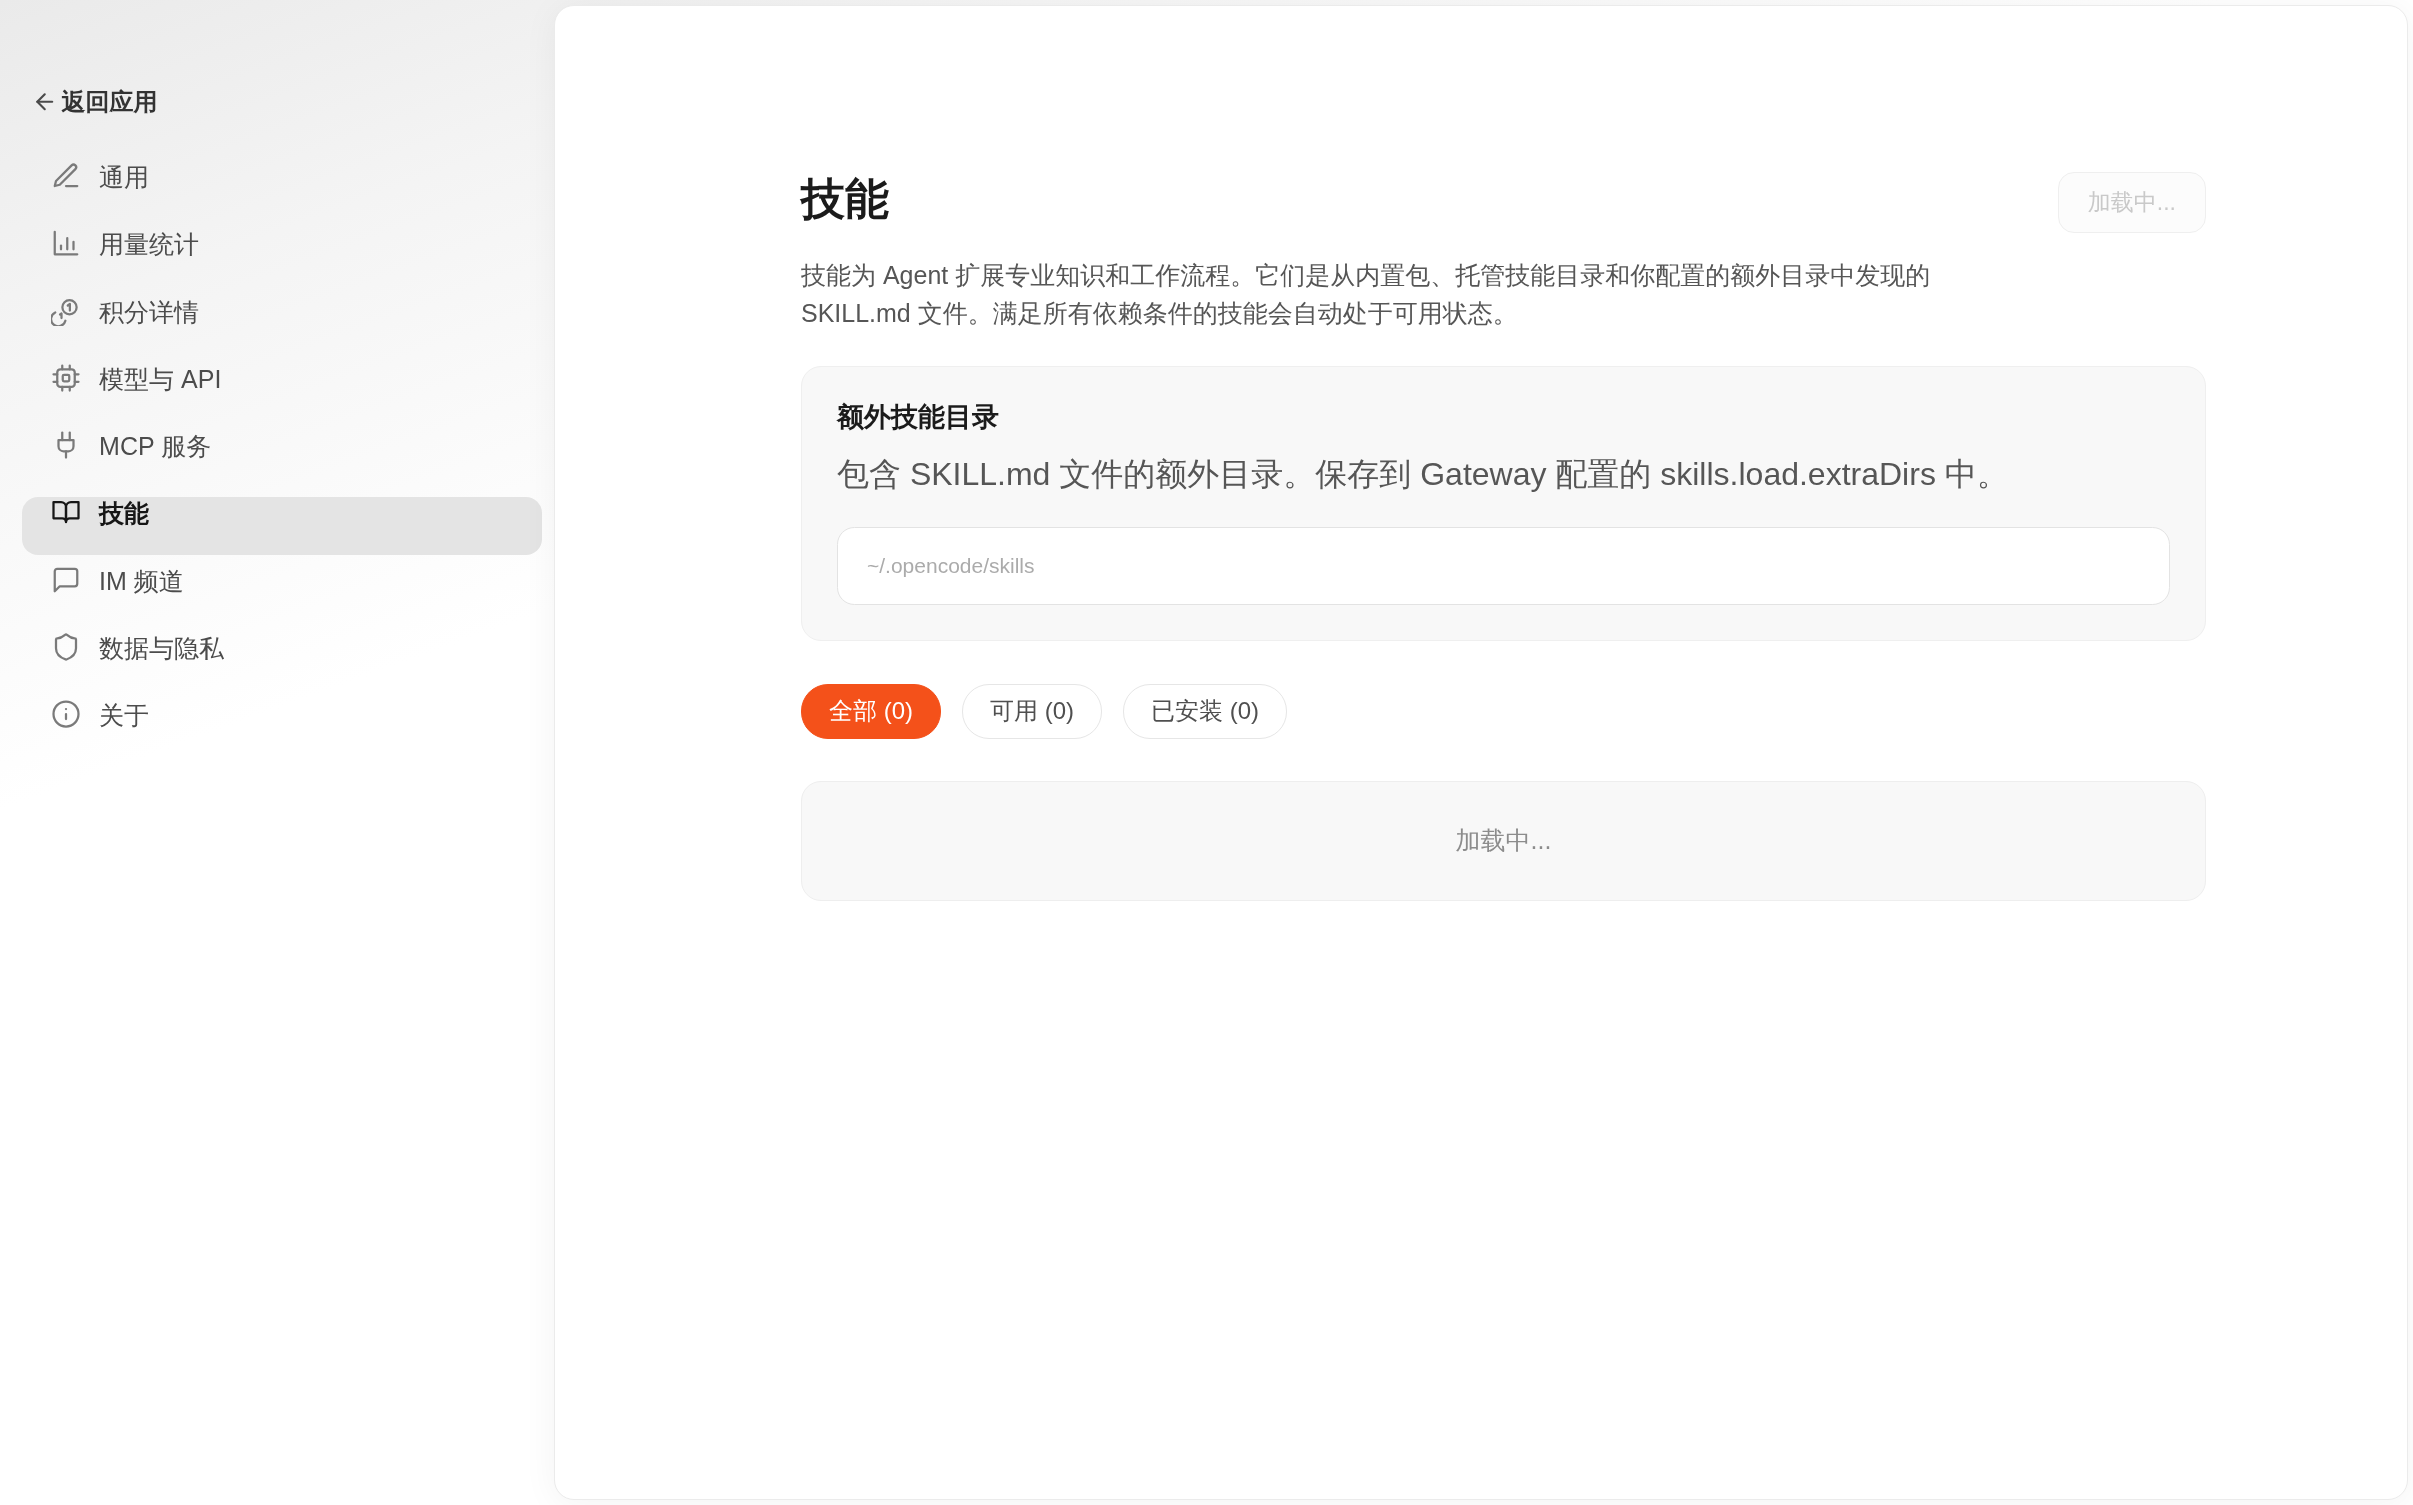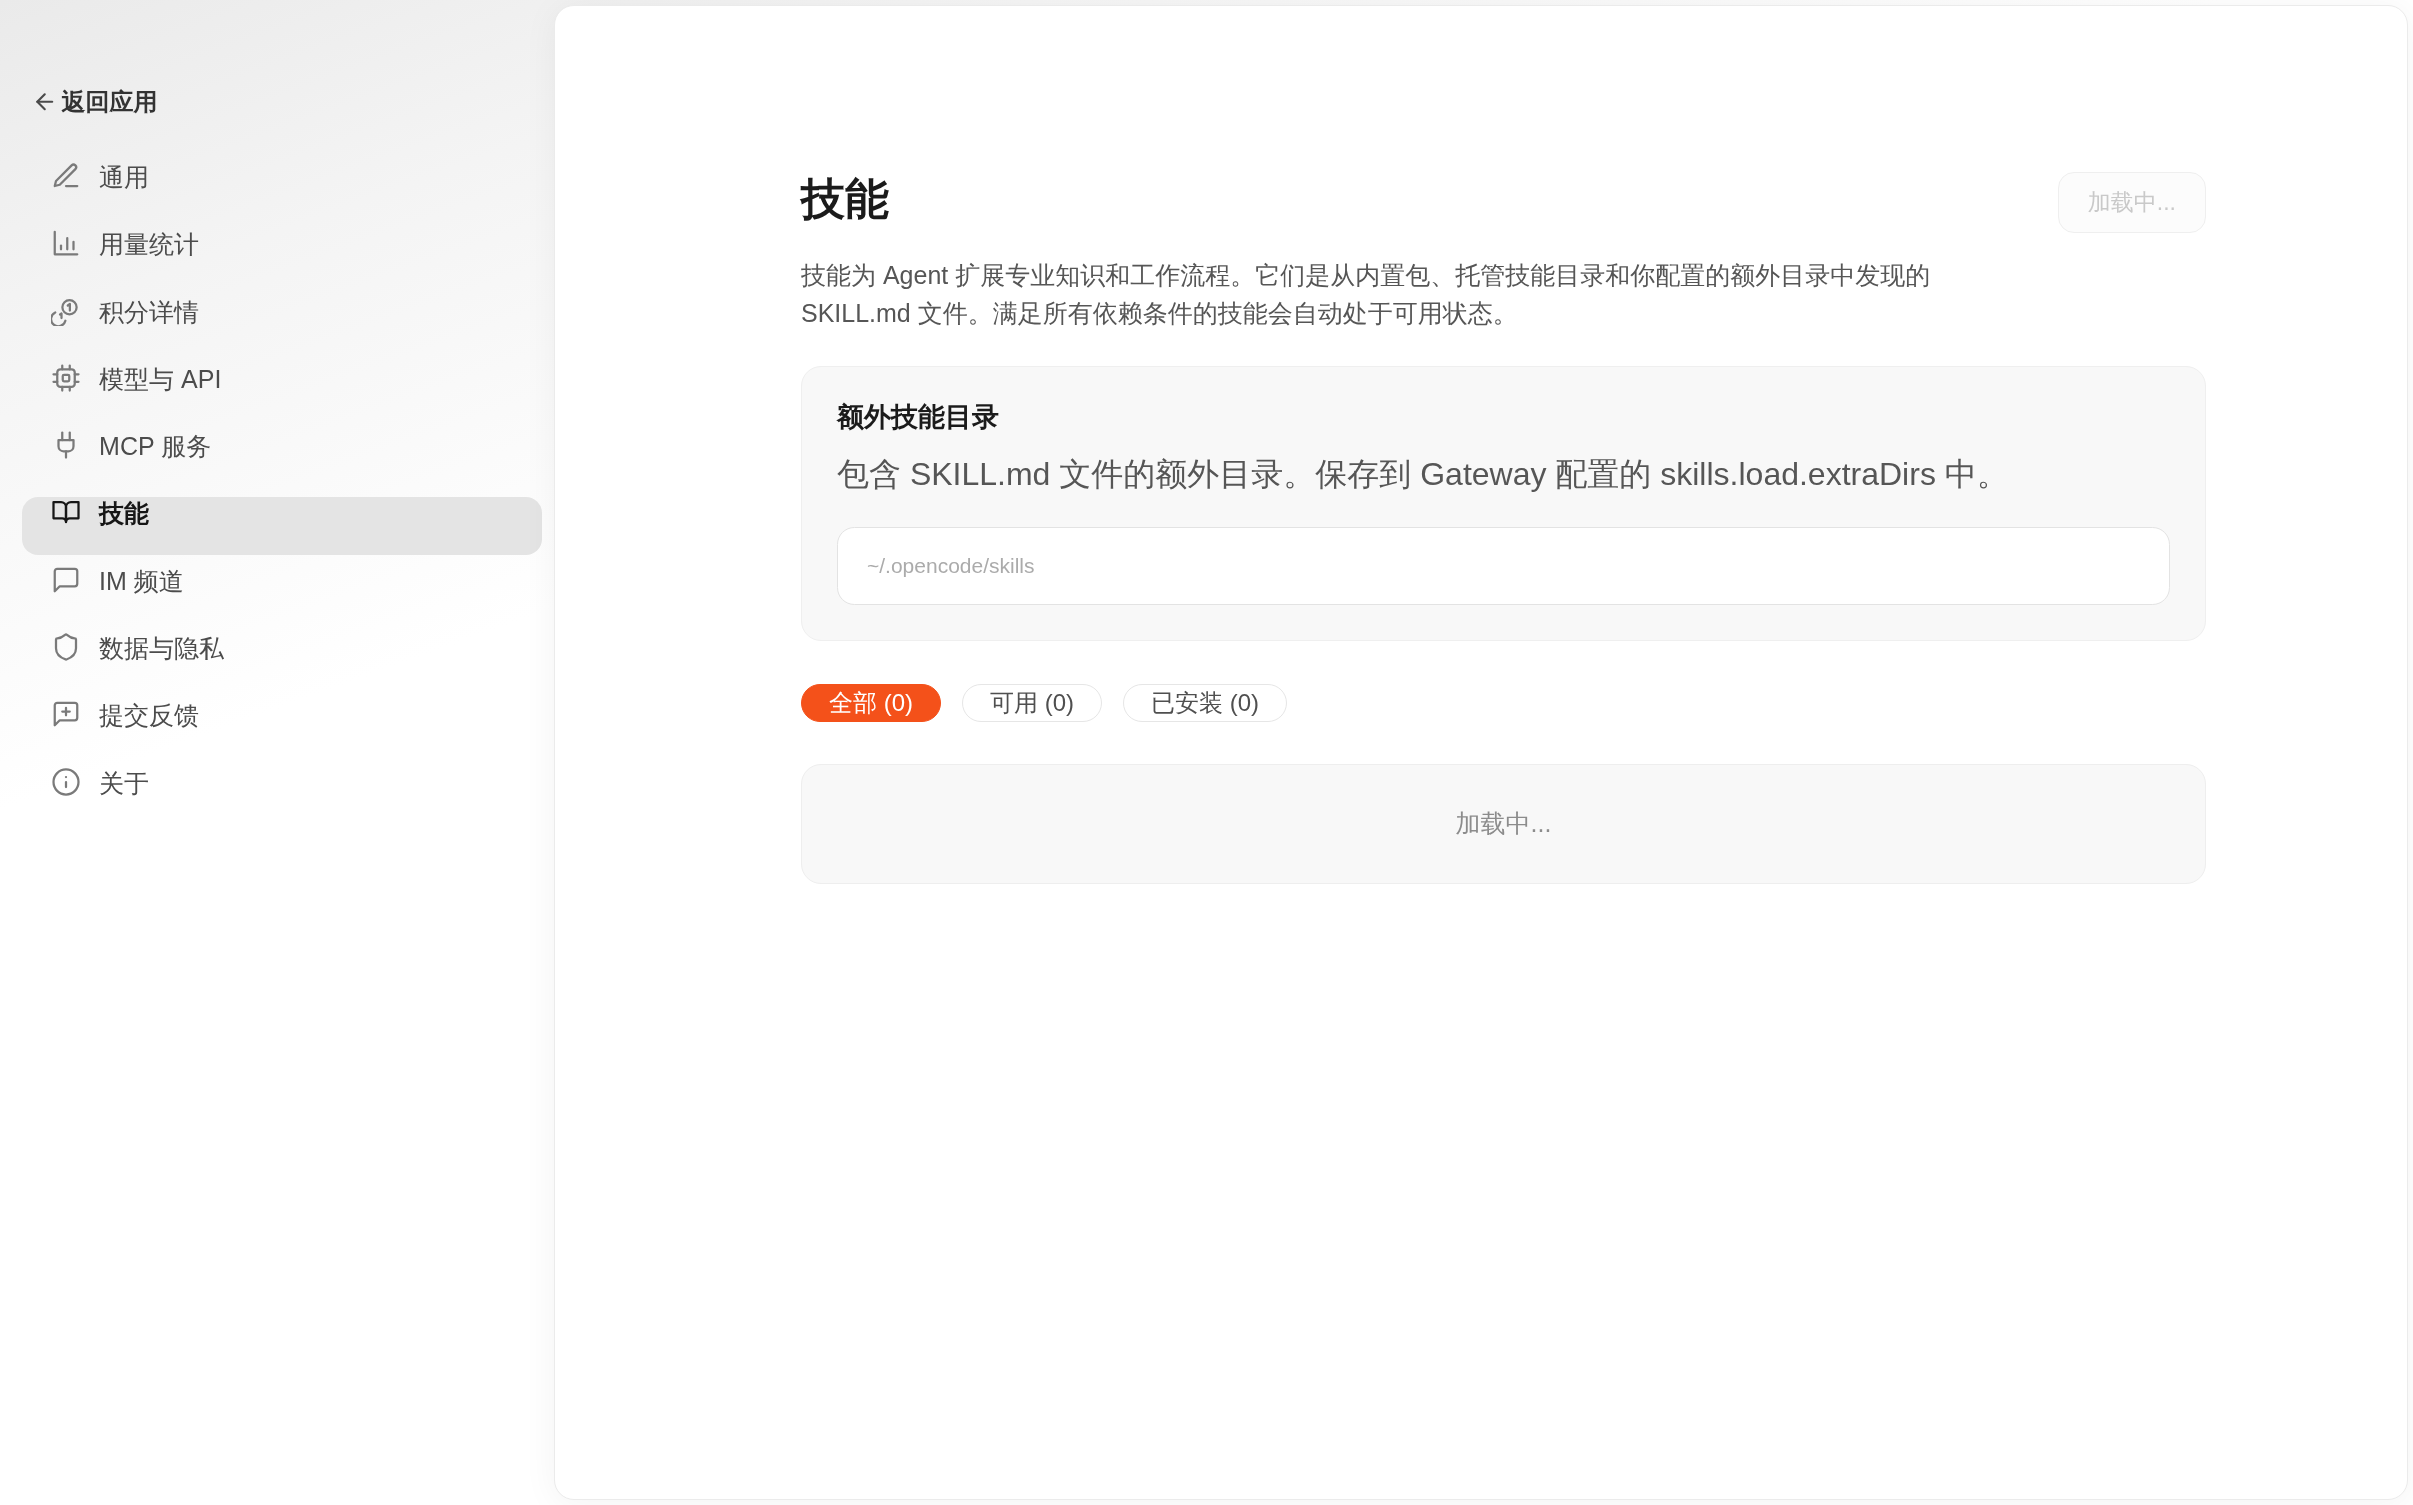--- a/index.html
+++ b/index.html
@@ -90,21 +90,21 @@
     width: 200px; height: 78px; flex: none;
     border-radius: 17.4px; border: none;
     background: #F4511A; color: #ffffff;
     font-size: 25.5px; font-weight: 500;
     font-family: "Liberation Sans", "DejaVu Sans", sans-serif;
     cursor: pointer;
   }
 
   .filters { margin-top: 43px; display: flex; gap: 21px; }
   .pill {
-    height: 38px; padding: 0 27px;
+    height: 55px; padding: 0 27px;
     border-radius: 27px;
     display: flex; align-items: center;
     font-size: 24px;
     background: #ffffff; border: 1.2px solid #e6e6e6; color: #4f4f4f;
     cursor: pointer;
   }
   .pill.selected {
     background: #F4511A; border-color: #F4511A;
     color: #ffffff; font-weight: 500;
   }
@@ -204,30 +204,20 @@
       <span class="icon">
         <svg viewBox="0 0 24 24" fill="none" stroke="currentColor" stroke-width="1.8" stroke-linecap="round" stroke-linejoin="round">
             <path d="M20 13c0 5-3.5 7.5-7.66 8.95a1 1 0 0 1-.67-.01C7.5 20.5 4 18 4 13V6a1 1 0 0 1 1-1c2 0 4.5-1.2 6.24-2.72a1.17 1.17 0 0 1 1.52 0C14.51 3.81 17 5 19 5a1 1 0 0 1 1 1z"></path>
           </svg>
       </span>
       <span>数据与隐私</span>
     </li>
     <li class="nav-item">
       <span class="icon">
         <svg viewBox="0 0 24 24" fill="none" stroke="currentColor" stroke-width="1.8" stroke-linecap="round" stroke-linejoin="round">
-            <path d="M21 15a2 2 0 0 1-2 2H7l-4 4V5a2 2 0 0 1 2-2h14a2 2 0 0 1 2 2z"></path>
-            <path d="M12 7v6"></path>
-            <path d="M9 10h6"></path>
-          </svg>
-      </span>
-      <span>提交反馈</span>
-    </li>
-    <li class="nav-item">
-      <span class="icon">
-        <svg viewBox="0 0 24 24" fill="none" stroke="currentColor" stroke-width="1.8" stroke-linecap="round" stroke-linejoin="round">
             <circle cx="12" cy="12" r="10"></circle>
             <path d="M12 16v-4"></path>
             <path d="M12 8h.01"></path>
           </svg>
       </span>
       <span>关于</span>
     </li>
   </ul>
 </div>
 

